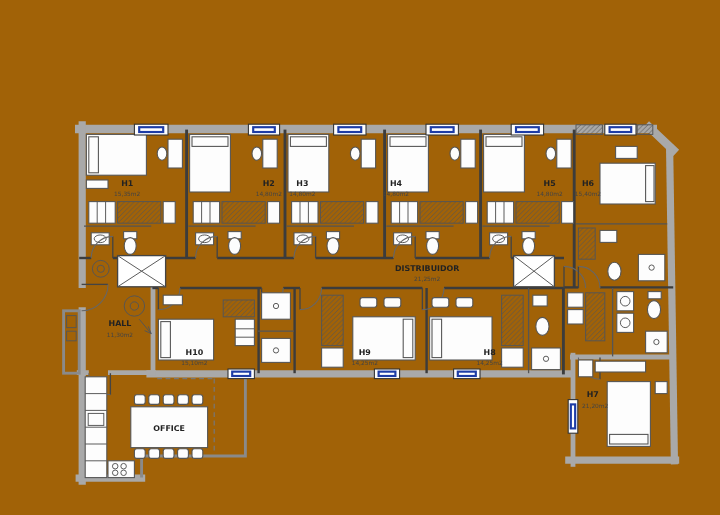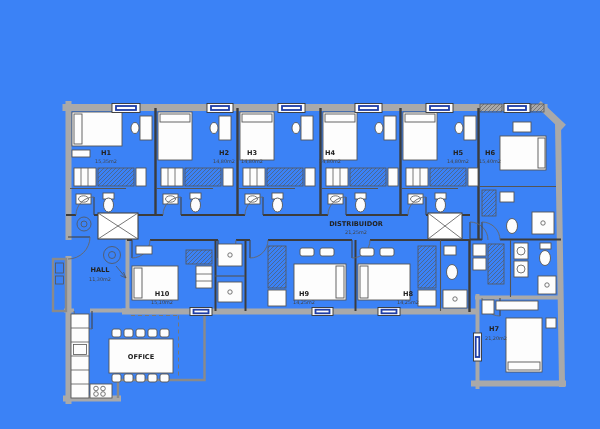--- a/index.html
+++ b/index.html
@@ -1,16 +1,16 @@
 <!DOCTYPE html>
 <html style="--window: #1d3ca6; --wall: #a9a9a9; --line: #3c3c3c;"><head>
 <meta charset="utf-8">
 <style>
   html,body{margin:0;padding:0;background:#fff;}
-  .stage{position:relative;width:600px;height:429px;background:#3b82f6;overflow:hidden;
+  .stage{position:relative;width:600px;height:429px;background:#a16207;overflow:hidden;
          font-family:"DejaVu Sans",sans-serif;}
   svg{position:absolute;left:0;top:0;}
   
   .wx  {stroke:#a9a9a9;stroke-width:7;stroke-linecap:square;}
   .wx6 {stroke:#a9a9a9;stroke-width:6;stroke-linecap:square;}
   .wx4 {stroke:#a9a9a9;stroke-width:4;stroke-linecap:square;}
   .wp  {stroke:#3c3c3c;stroke-width:2;stroke-linecap:butt;}
   .wp2 {stroke:#3c3c3c;stroke-width:2.4;}
   .wt  {stroke:#555;stroke-width:1.1;}
   .thinwall{stroke:#8a8a8a;stroke-width:2.4;fill:none;}

